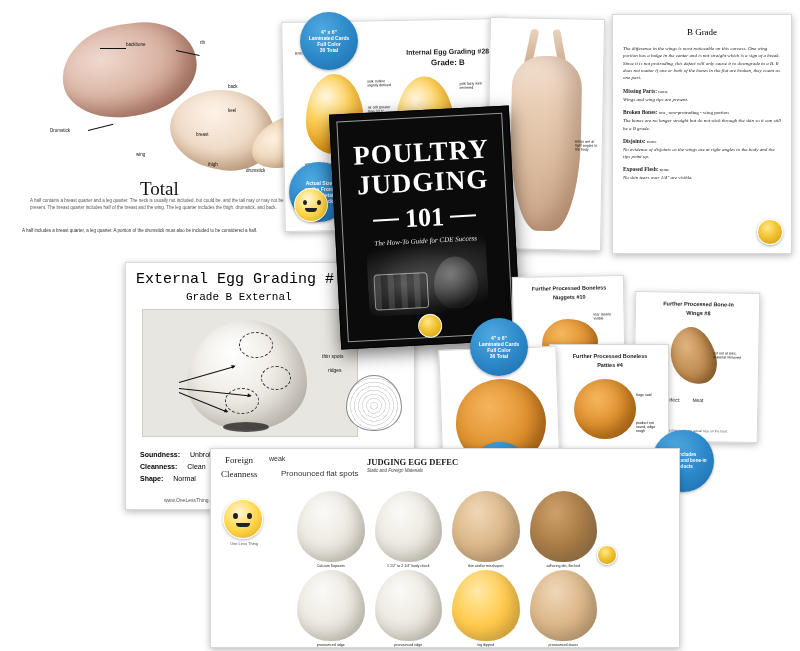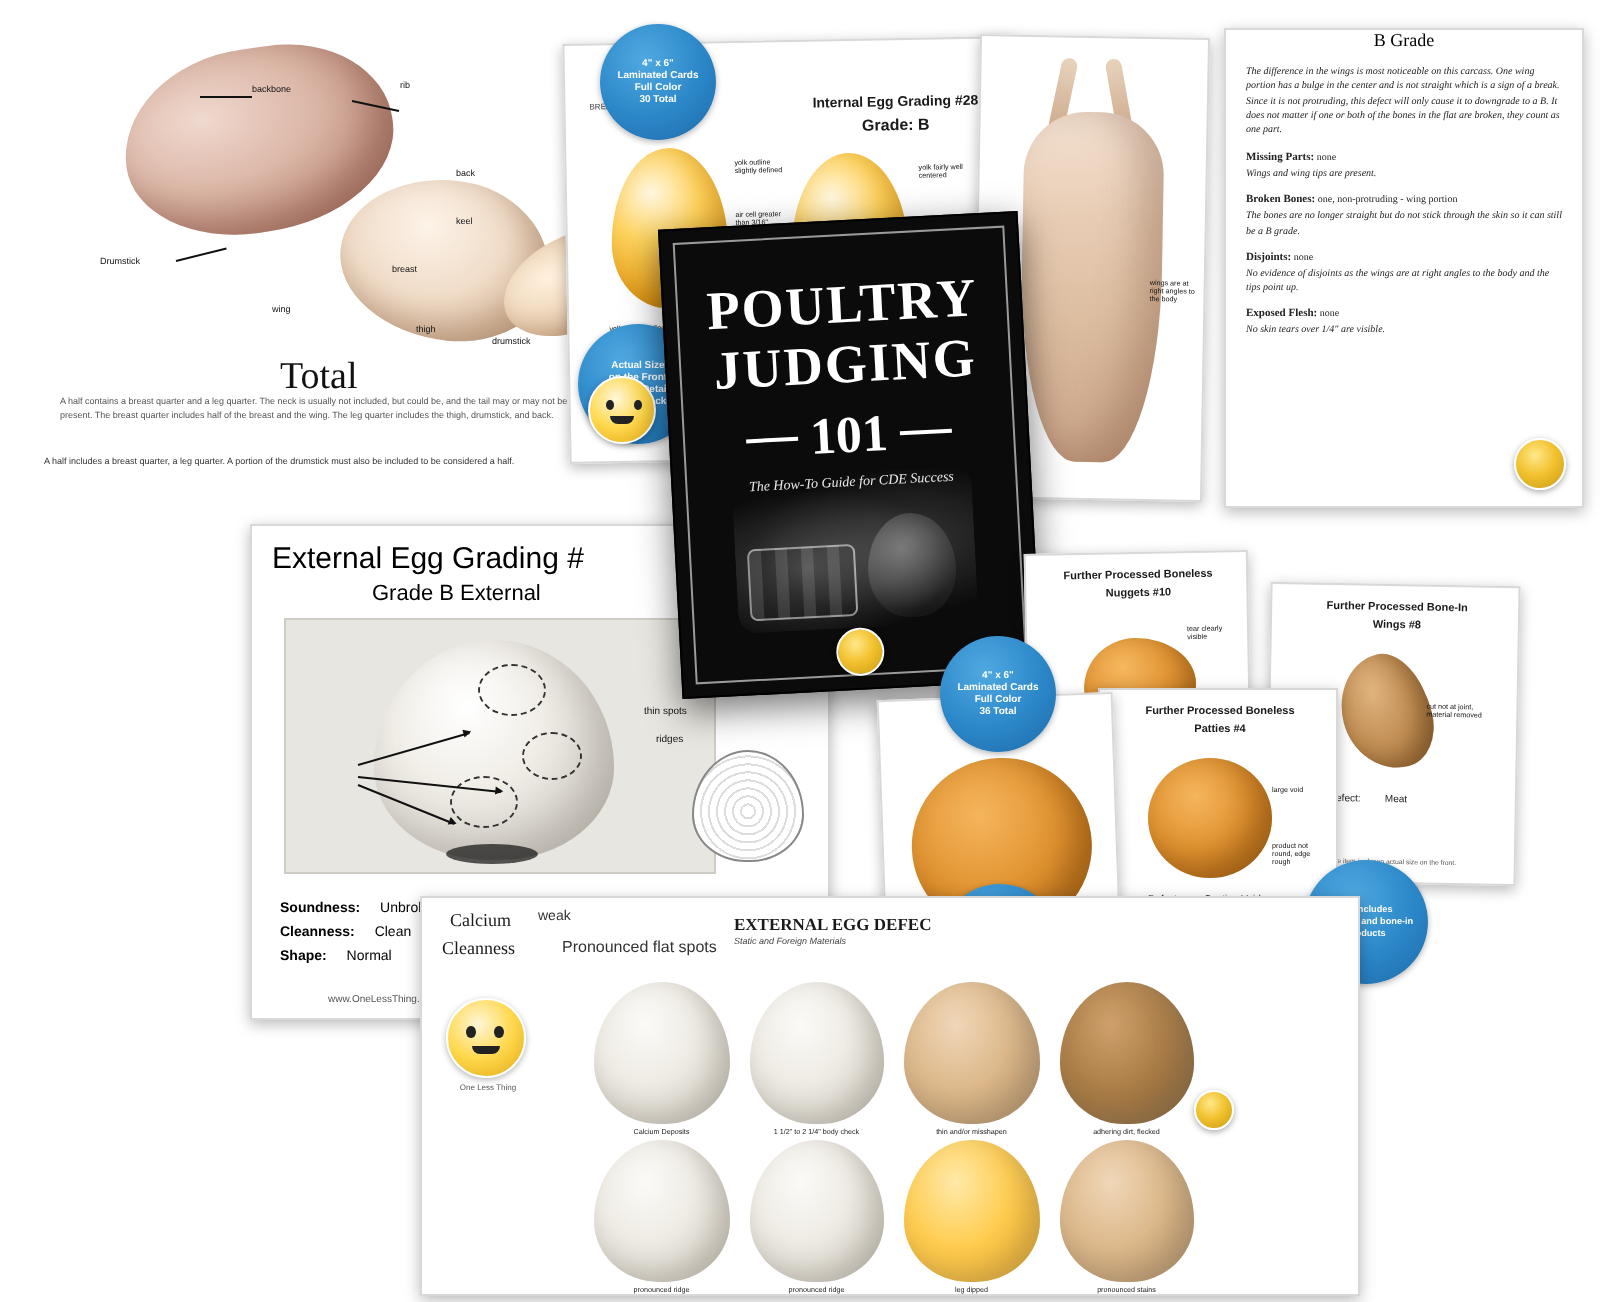--- a/index.html
+++ b/index.html
@@ -136,21 +136,21 @@
     border-radius:50% 50% 45% 45% / 55% 55% 45% 45%;
     background:radial-gradient(circle at 40% 35%, rgba(255,255,255,.3), rgba(255,255,255,.05) 70%);
   }
 
   
   .bgrade-h { text-align:center; font-family:"Liberation Serif", serif; font-size:9px; }
   .bgrade-body { font-family:"Liberation Serif", serif; font-size:5px; line-height:1.45; color:#222; }
   .bgrade-body b { font-size:5.5px; }
 
   
-  .ext-head { font-family:Liberation Sans, sans-serif; }
+  .ext-head { font-family:Liberation Mono, monospace; }
   .egg-photo {
     position:absolute;
     background: radial-gradient(ellipse at 38% 30%, #ffffff 0%, #f2efe9 35%, #ddd9d1 70%, #c6c1b8 100%);
     border-radius:50% 50% 48% 48% / 58% 58% 42% 42%;
     box-shadow: inset -10px -8px 22px rgba(120,115,105,.35);
   }
   .dashed-circle { position:absolute; border:1px dashed #333; border-radius:50%; }
   .arrow-line { position:absolute; height:1px; background:#111; transform-origin:left center; }
   .arrow-line:after {
     content:""; position:absolute; right:-1px; top:-2px;
@@ -264,21 +264,21 @@
   <div class="mascot" style="left:294px; top:188px; width:34px; height:34px;"></div>
 
   <div class="card" style="left:488px; top:18px; width:115px; height:232px; transform:rotate(1deg);">
     <div class="hang-legs" style="left:33px; top:10px;"></div>
     <div class="hang-carcass" style="left:22px; top:37px; width:70px; height:175px;"></div>
     <div class="lbl" style="left:86px; top:120px; width:26px; white-space:normal; font-size:3.6px;">wings are at right angles to the body</div>
     <div class="lbl" style="left:6px; top:150px; font-size:3.6px;">drumstick</div>
   </div>
 
   <div class="card" style="left:612px; top:14px; width:180px; height:240px;">
-    <div class="bgrade-h" style="margin-top:0;">B Grade</div>
+    <div class="bgrade-h" style="margin-top:12px;">B Grade</div>
     <div class="bgrade-body" style="margin:8px 10px 0 10px; font-style:italic;">The difference in the wings is most noticeable on this carcass. One wing portion has a bulge in the center and is not straight which is a sign of a break. Since it is not protruding, this defect will only cause it to downgrade to a B. It does not matter if one or both of the bones in the flat are broken, they count as one part.</div>
 
     <div style="margin:7px 10px 0 10px;">
       <div class="bgrade-body"><b>Missing Parts:</b>
         <span>none</span></div>
       <div class="bgrade-body" style="font-style:italic;">Wings and wing tips are present.</div>
     </div>
     <div style="margin:6px 10px 0 10px;">
       <div class="bgrade-body"><b>Broken Bones:</b>
         <span>one, non-protruding - wing portion</span></div>
@@ -395,24 +395,24 @@
   <div class="blue-badge" style="left:470px; top:442px; width:60px; height:60px; white-space:pre-line;">Actual Size
 on the Front
 Grading Details
 on the Back</div>
   <div class="blue-badge" style="left:652px; top:430px; width:62px; height:62px; white-space:pre-line; font-size:4.6px;">set includes
 boneless and bone-in
 products</div>
 
   <div class="card" style="left:210px; top:448px; width:470px; height:200px;">
 
-    <div class="t" style="left:156px; top:8px; font-size:8.5px; font-weight:bold; font-family:'Liberation Serif', serif;">EXTERNAL EGG DEFEC</div>
+    <div class="t" style="left:156px; top:8px; font-size:8.5px; font-weight:bold; font-family:'Liberation Serif', serif;">JUDGING EGG DEFEC</div>
     <div class="t" style="left:156px; top:19px; font-size:4.5px; font-style:italic; color:#444;">Static and Foreign Materials</div>
 
-    <div class="t" style="left:14px; top:6px; font-size:9px; font-family:'Liberation Serif', serif;">Calcium</div>
+    <div class="t" style="left:14px; top:6px; font-size:9px; font-family:'Liberation Serif', serif;">Foreign</div>
     <div class="t" style="left:58px; top:6px; font-size:7px; color:#333;">weak</div>
     <div class="t" style="left:10px; top:20px; font-size:9px; font-family:'Liberation Serif', serif;">Cleanness</div>
     <div class="t" style="left:70px; top:20px; font-size:8px; color:#333;">Pronounced flat spots</div>
 
     <div style="position:absolute; left:86px; top:42px; width:300px; height:150px;
                 display:grid; grid-template-columns:repeat(4,1fr); grid-template-rows:repeat(2,1fr); gap:8px 10px;">
 
       <div style="position:relative;">
         <div class="defect-egg"></div>
         <div class="cap" style="bottom:-6px;">Calcium Deposits</div>

